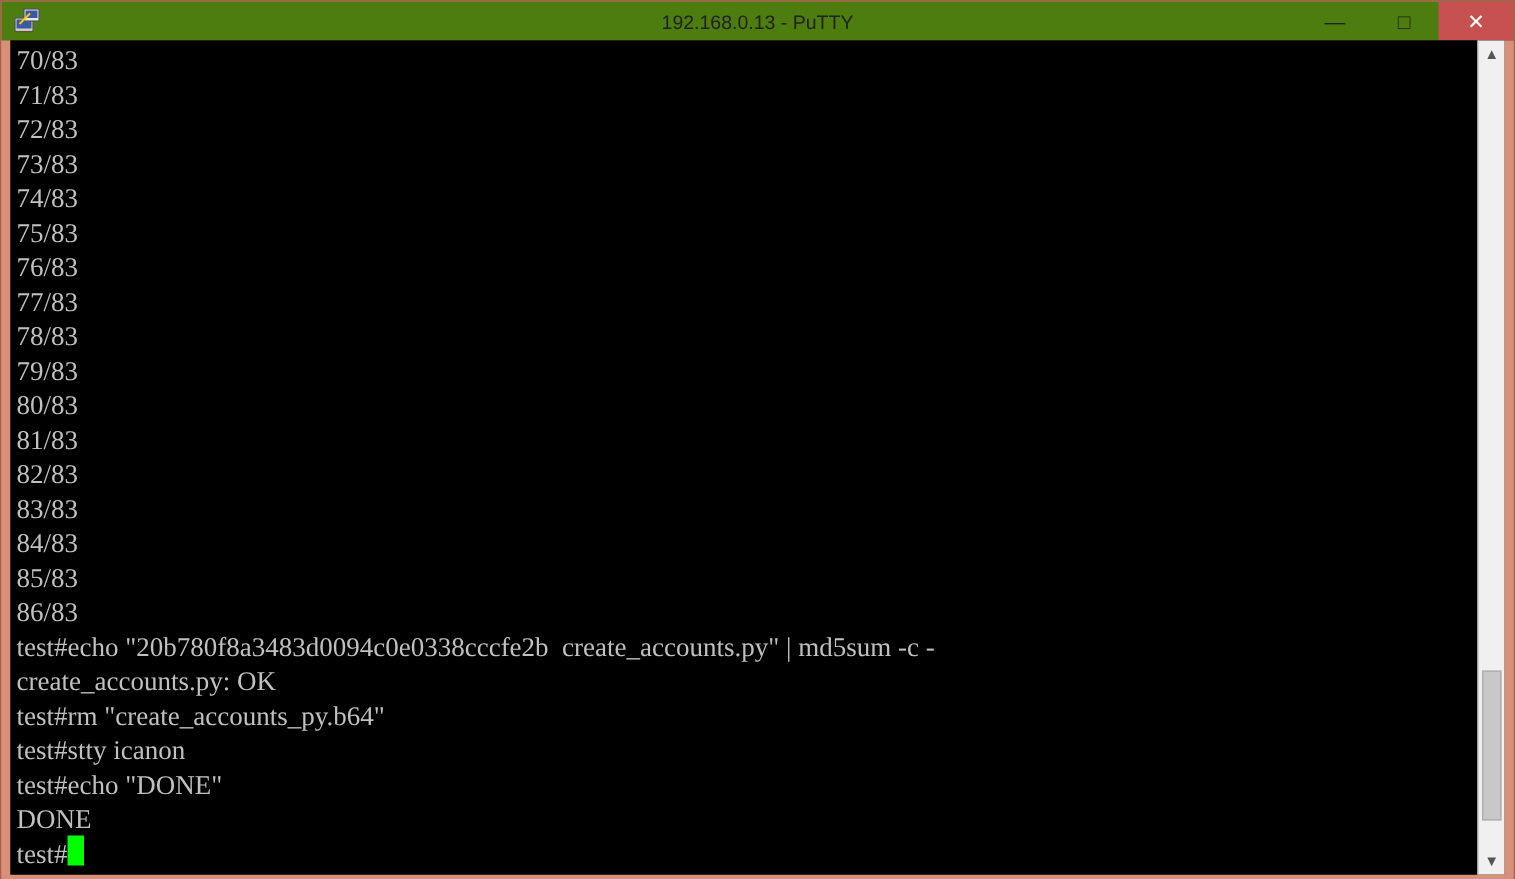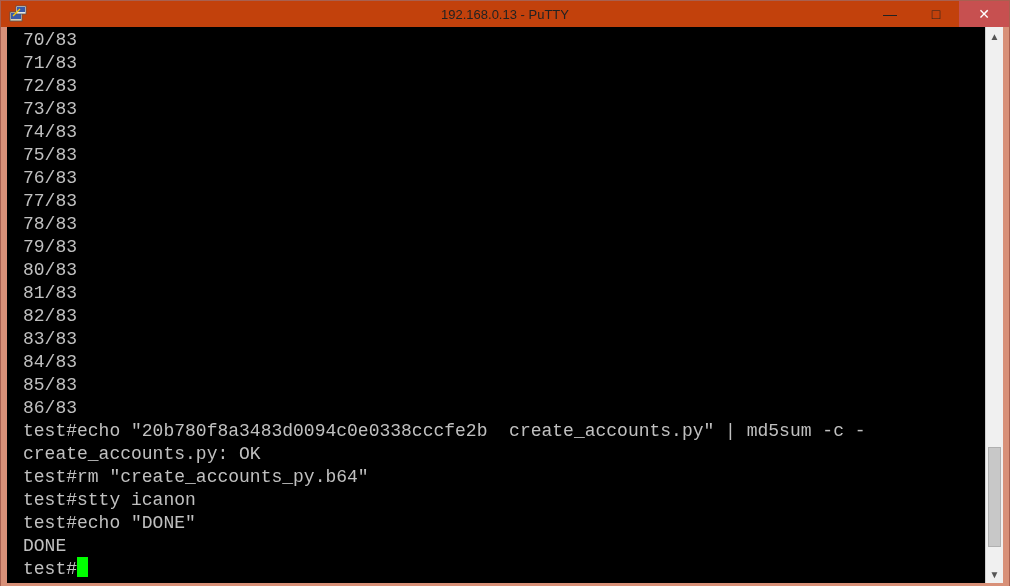--- a/index.html
+++ b/index.html
@@ -5,21 +5,21 @@
   * { margin: 0; padding: 0; box-sizing: border-box; }
   html, body { width: 1010px; height: 586px; overflow: hidden; font-family: "Segoe UI", Tahoma, sans-serif; }
   .window {
     width: 1010px; height: 586px;
     background: #d89078;
     border: 1px solid #a86050;
     display: flex; flex-direction: column;
   }
   .titlebar {
     height: 34px; display: flex; align-items: center;
-    background: #c2410c;
+    background: #4d7c0f;
     position: relative;
   }
   .putty-icon {
     width: 18px; height: 18px; margin-left: 8px; margin-right: 8px;
     display: inline-flex; align-items: center; justify-content: center;
   }
   .title-text {
     position: absolute; left: 0; right: 0; text-align: center;
     font-size: 13px; color: #222; pointer-events: none;
   }
@@ -35,23 +35,23 @@
   .win-btn.close { background: #c75050; color: #fff; width: 50px; }
   .client {
     flex: 1; background: #d89078; padding: 0 6px 6px 6px;
     display: flex;
   }
   .term-wrap {
     flex: 1; background: #000; position: relative; display: flex;
   }
   .terminal {
     flex: 1; background: #000; color: #c0c0c0;
-    font-family: Liberation Mono, monospace;
+    font-family: Liberation Serif, serif;
     font-size: 18px; line-height: 23px;
-    padding: 2px 16px; white-space: pre;
+    padding: 2px 4px; white-space: pre;
     overflow: hidden;
   }
   .cursor {
     display: inline-block; width: 11px; height: 20px;
     background: #00ff00; vertical-align: text-bottom; transform: translateY(-2px);
   }
   .scrollbar {
     width: 18px; background: #f0f0f0; position: relative;
     border-left: 1px solid #d0d0d0;
   }

